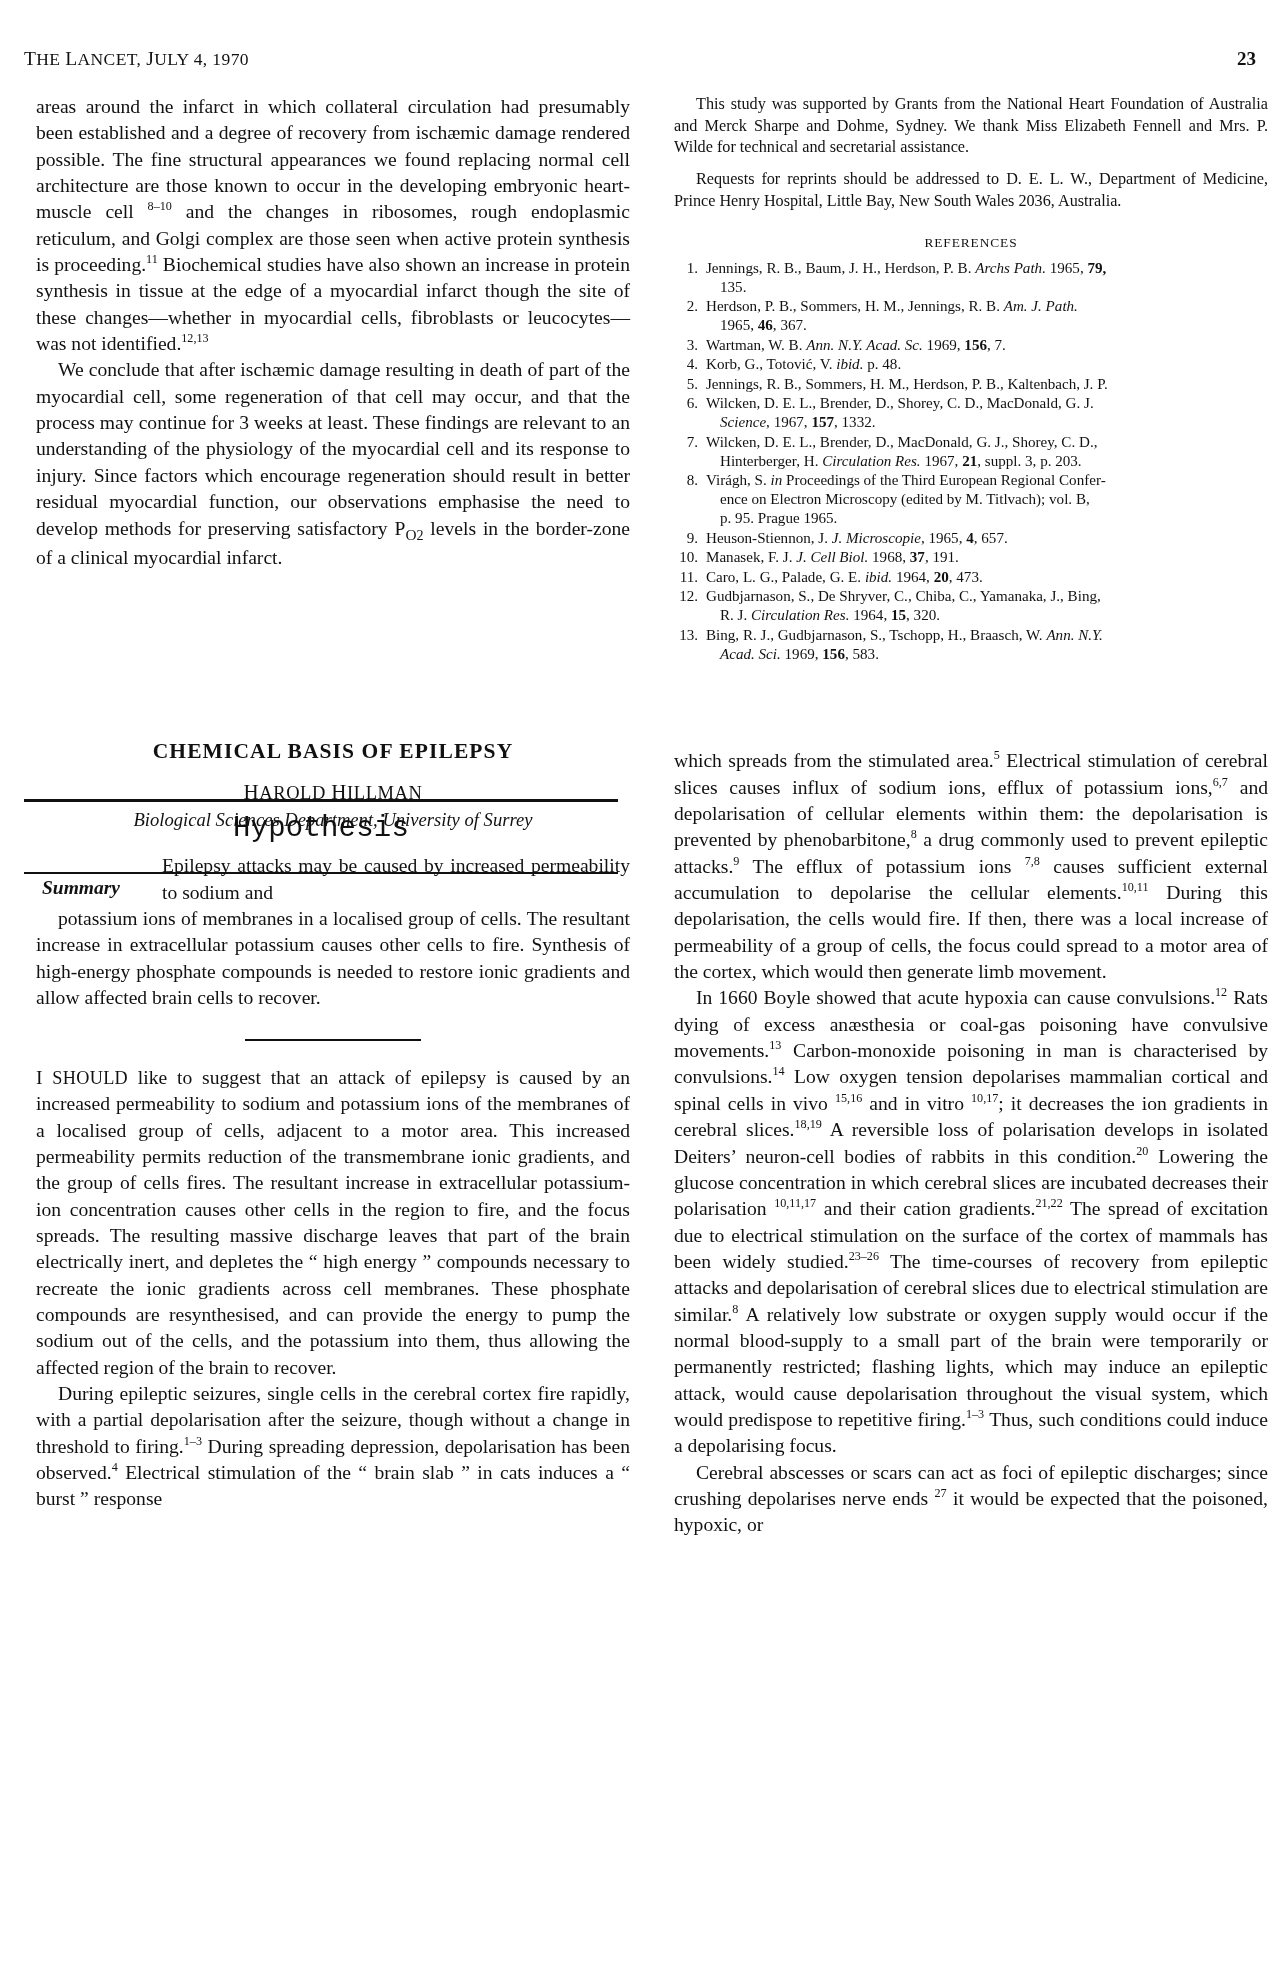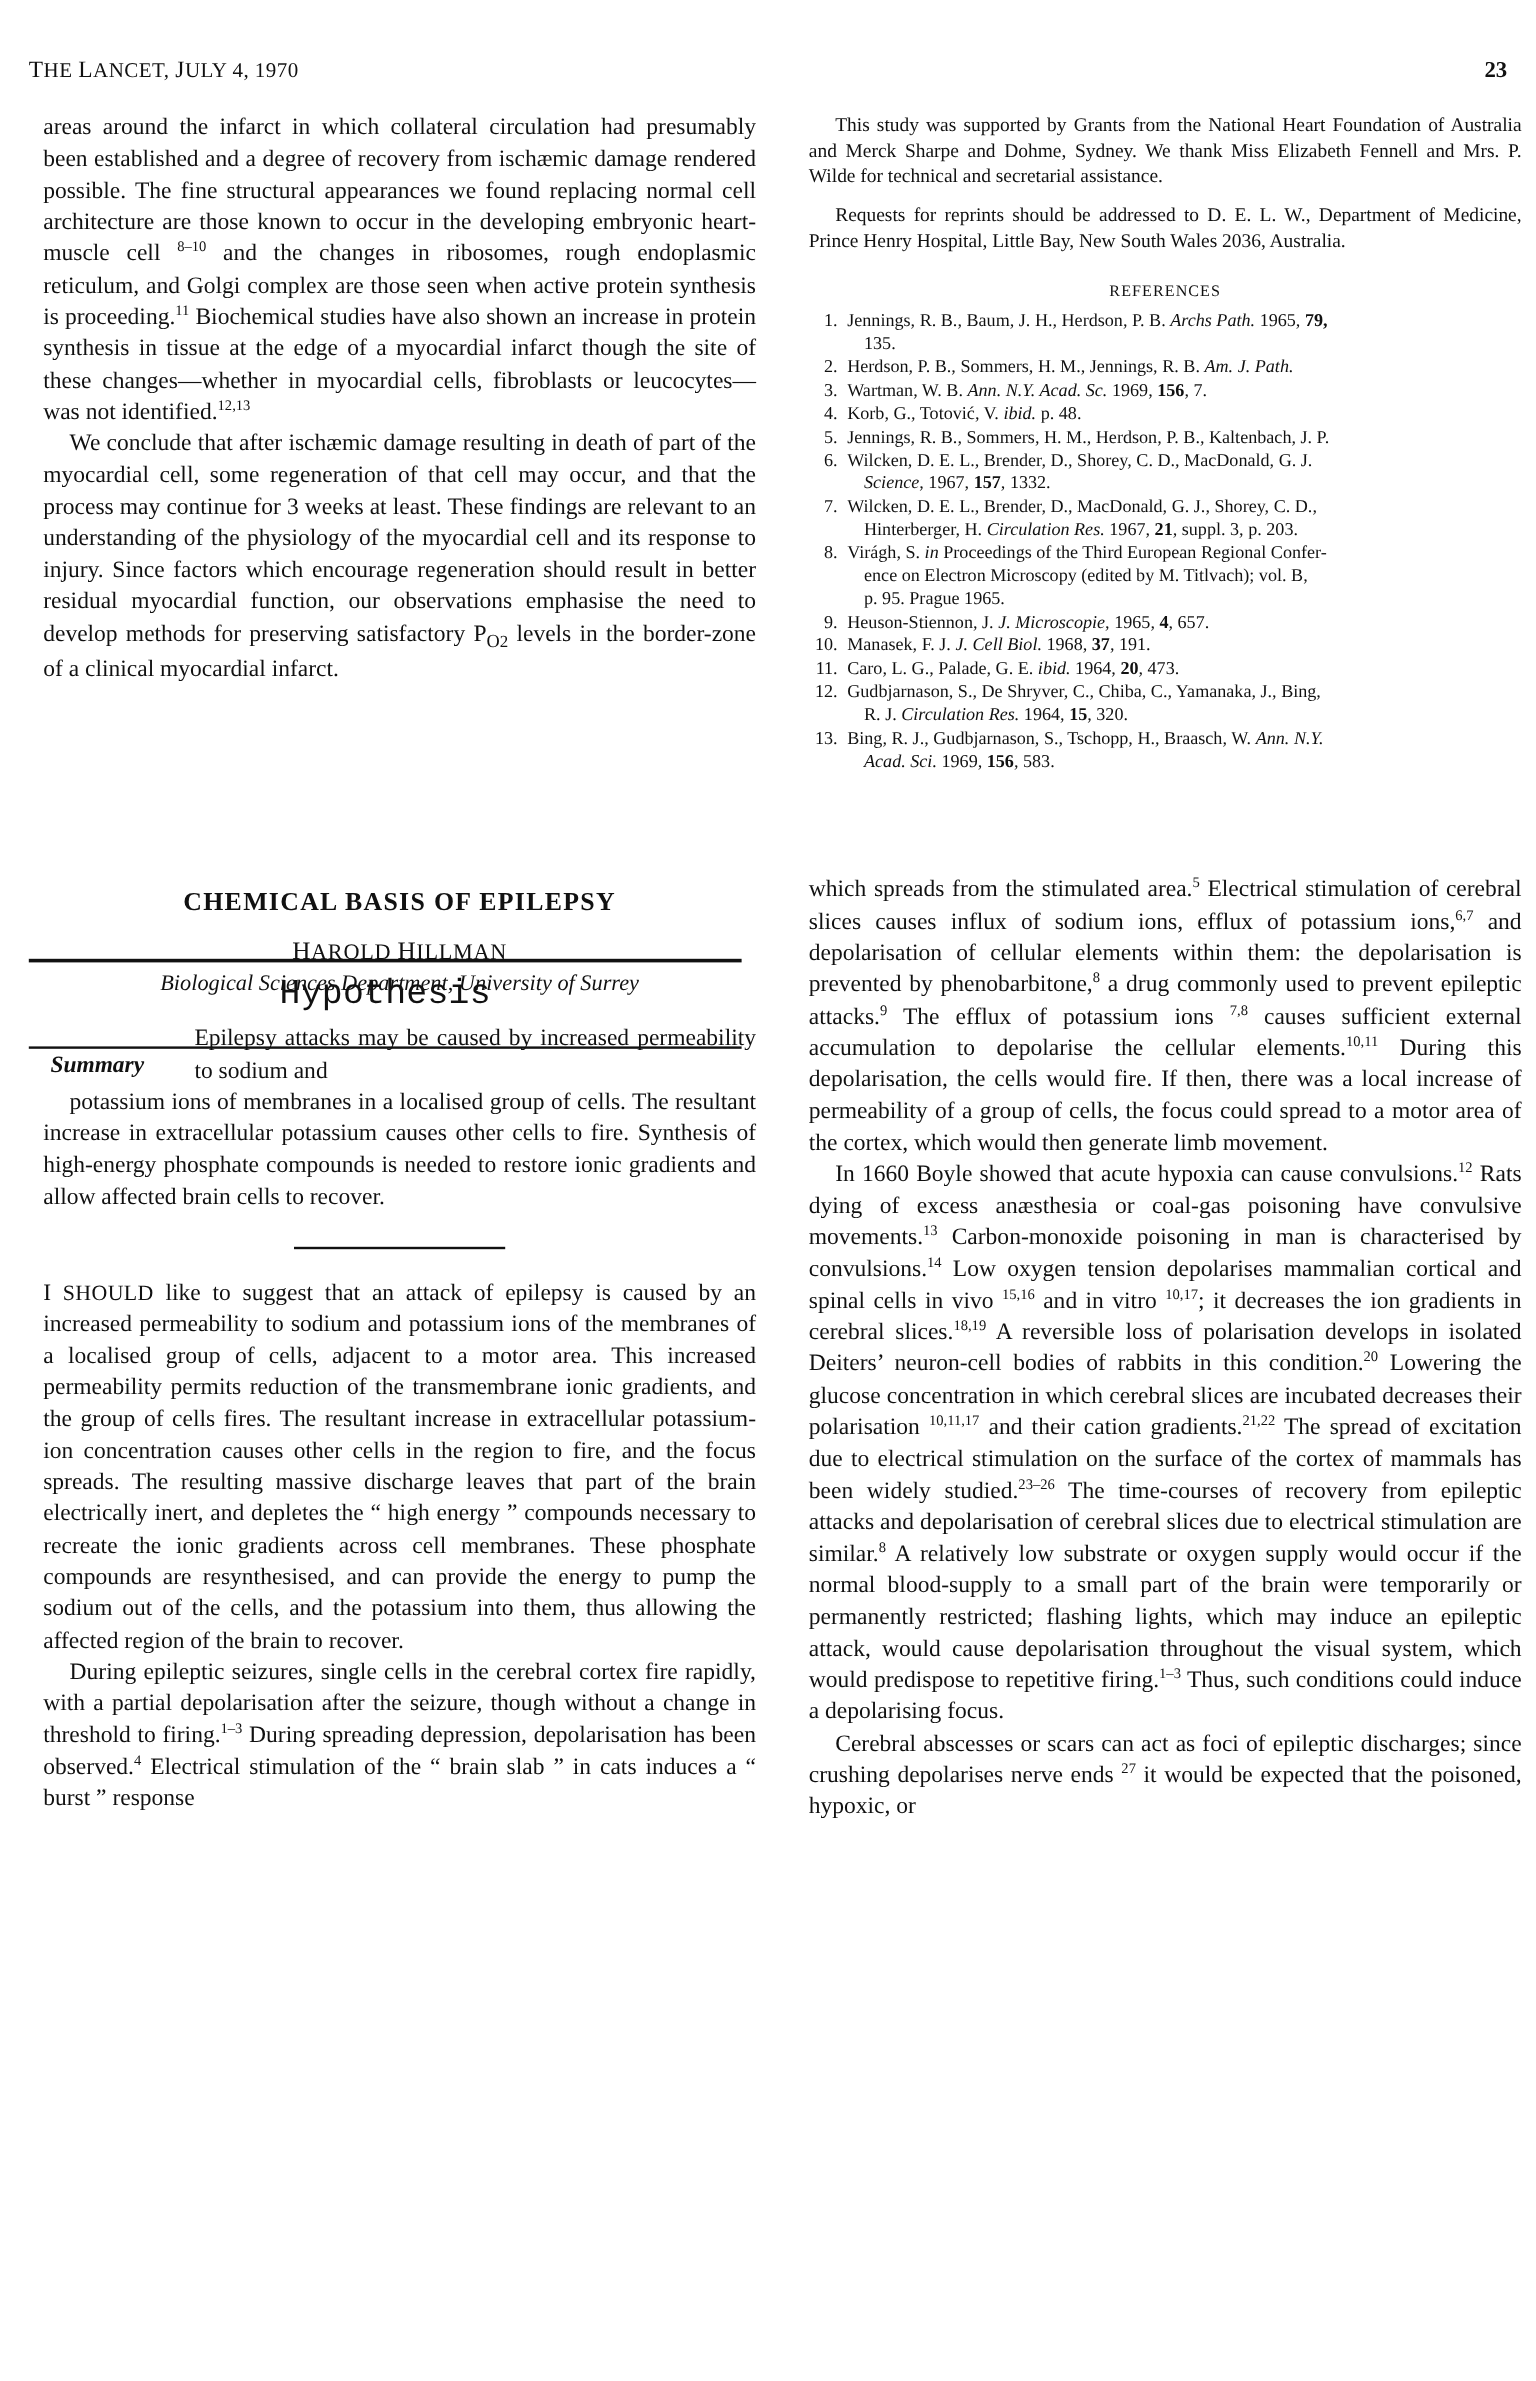--- a/index.html
+++ b/index.html
@@ -250,21 +250,21 @@
 
       <p class="ack">This study was supported by Grants from the National Heart Foundation of Australia and Merck Sharpe and Dohme, Sydney. We thank Miss Elizabeth Fennell and Mrs. P. Wilde for technical and secretarial assistance.</p>
       <p class="ack">Requests for reprints should be addressed to D. E. L. W., Department of Medicine, Prince Henry Hospital, Little Bay, New South Wales 2036, Australia.</p>
 
       <div class="ref-heading">REFERENCES</div>
 
       <ol class="refs">
 
         <li><span class="num">1.</span>Jennings, R. B., Baum, J. H., Herdson, P. B. <span class="it">Archs Path.</span> 1965, <span class="bd">79,</span><span class="cont">135.</span></li>
 
-        <li><span class="num">2.</span>Herdson, P. B., Sommers, H. M., Jennings, R. B. <span class="it">Am. J. Path.</span></li>
+        <li><span class="num">2.</span>Herdson, P. B., Sommers, H. M., Jennings, R. B. <span class="it">Am. J. Path.</span><span class="cont">1965, <span class="bd">46</span>, 367.</span></li>
 
         <li><span class="num">3.</span>Wartman, W. B. <span class="it">Ann. N.Y. Acad. Sc.</span> 1969, <span class="bd">156</span>, 7.</li>
 
         <li><span class="num">4.</span>Korb, G., Totović, V. <span class="it">ibid.</span> p. 48.</li>
 
         <li><span class="num">5.</span>Jennings, R. B., Sommers, H. M., Herdson, P. B., Kaltenbach, J. P.</li>
 
         <li><span class="num">6.</span>Wilcken, D. E. L., Brender, D., Shorey, C. D., MacDonald, G. J.<span class="cont"><span class="it">Science</span>, 1967, <span class="bd">157</span>, 1332.</span></li>
 
         <li><span class="num">7.</span>Wilcken, D. E. L., Brender, D., MacDonald, G. J., Shorey, C. D.,<span class="cont">Hinterberger, H. <span class="it">Circulation Res.</span> 1967, <span class="bd">21</span>, suppl. 3, p. 203.</span></li>

